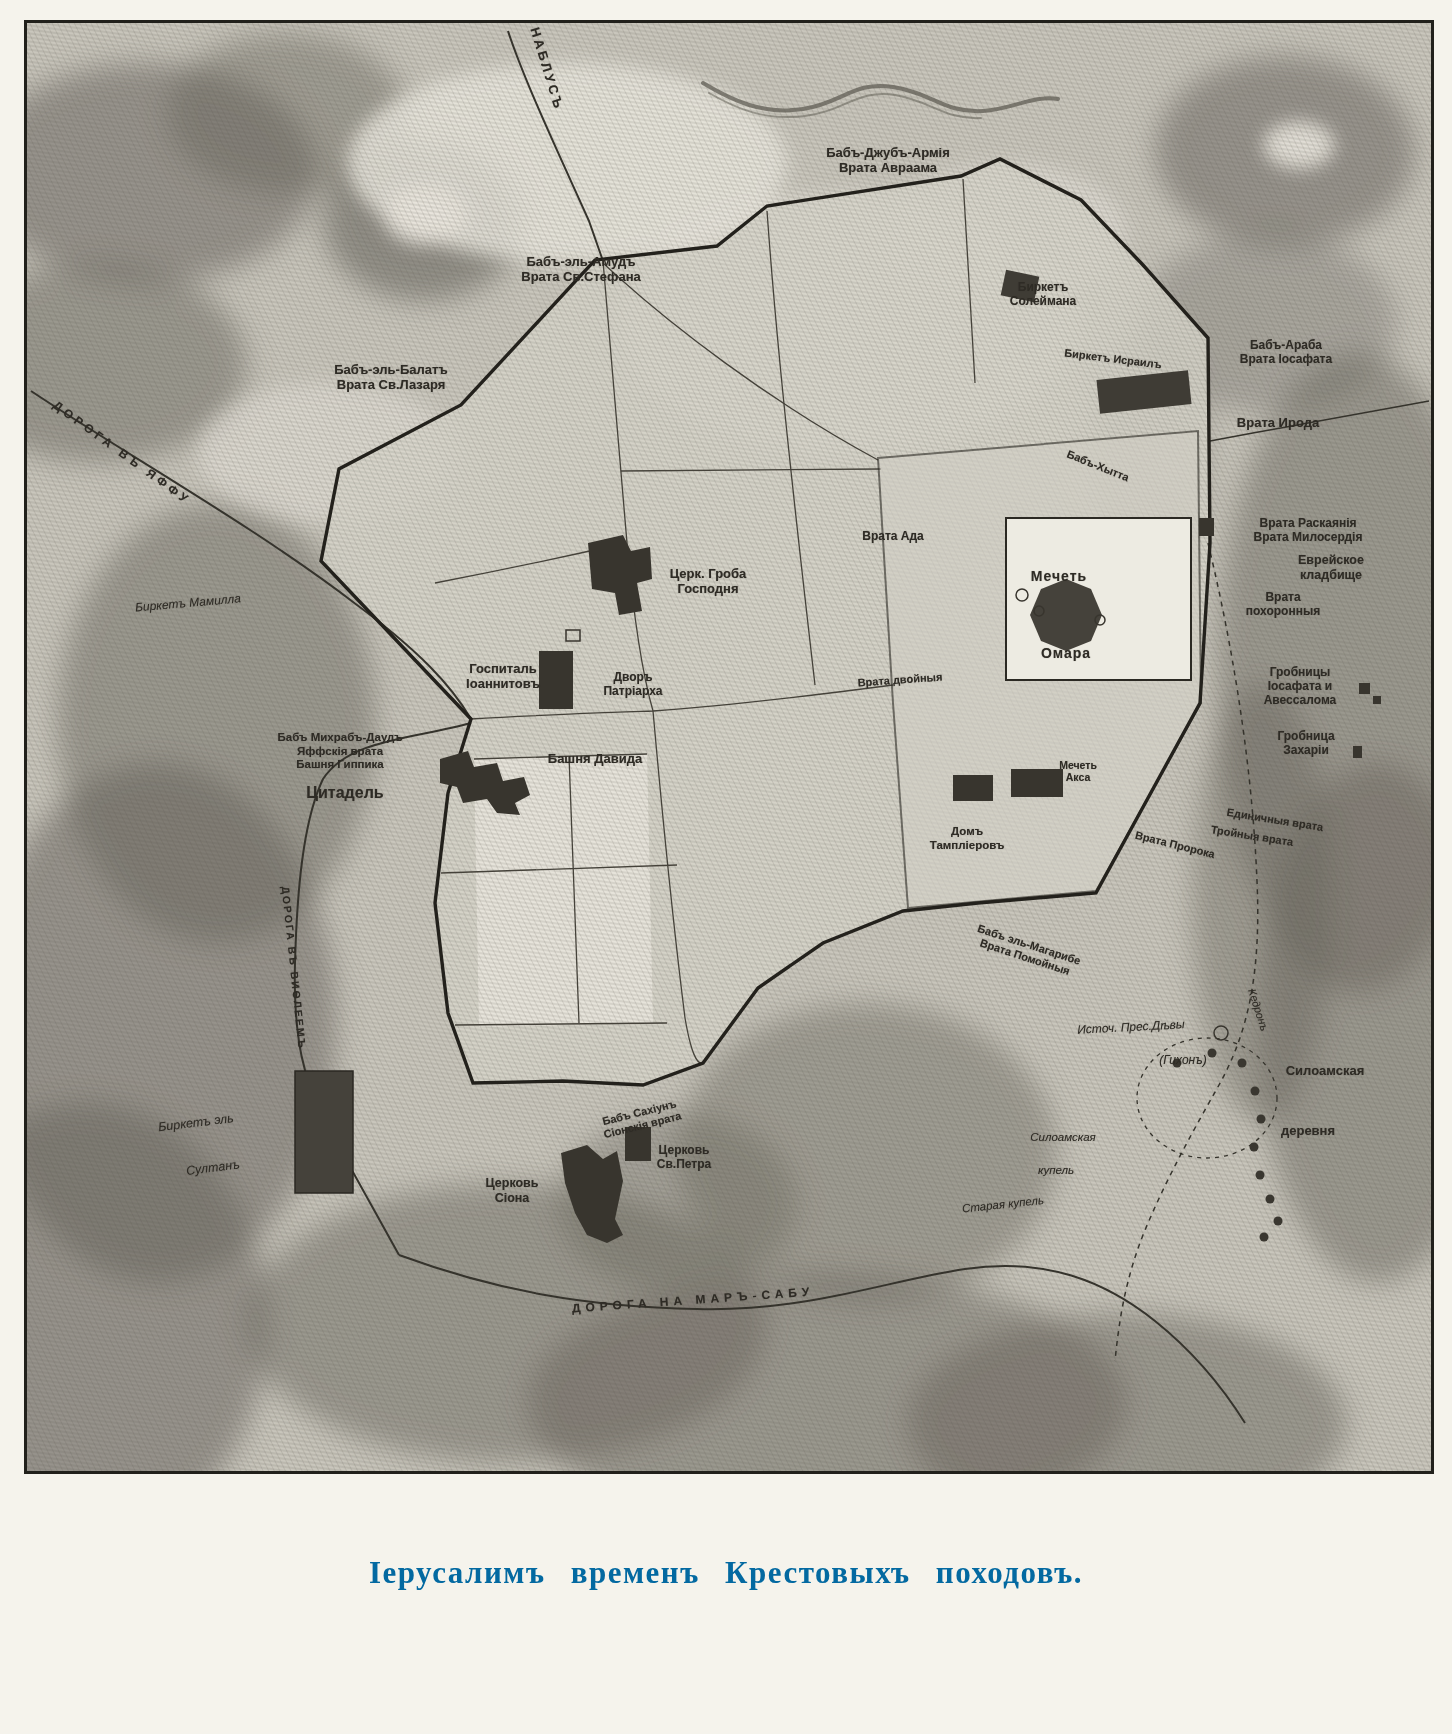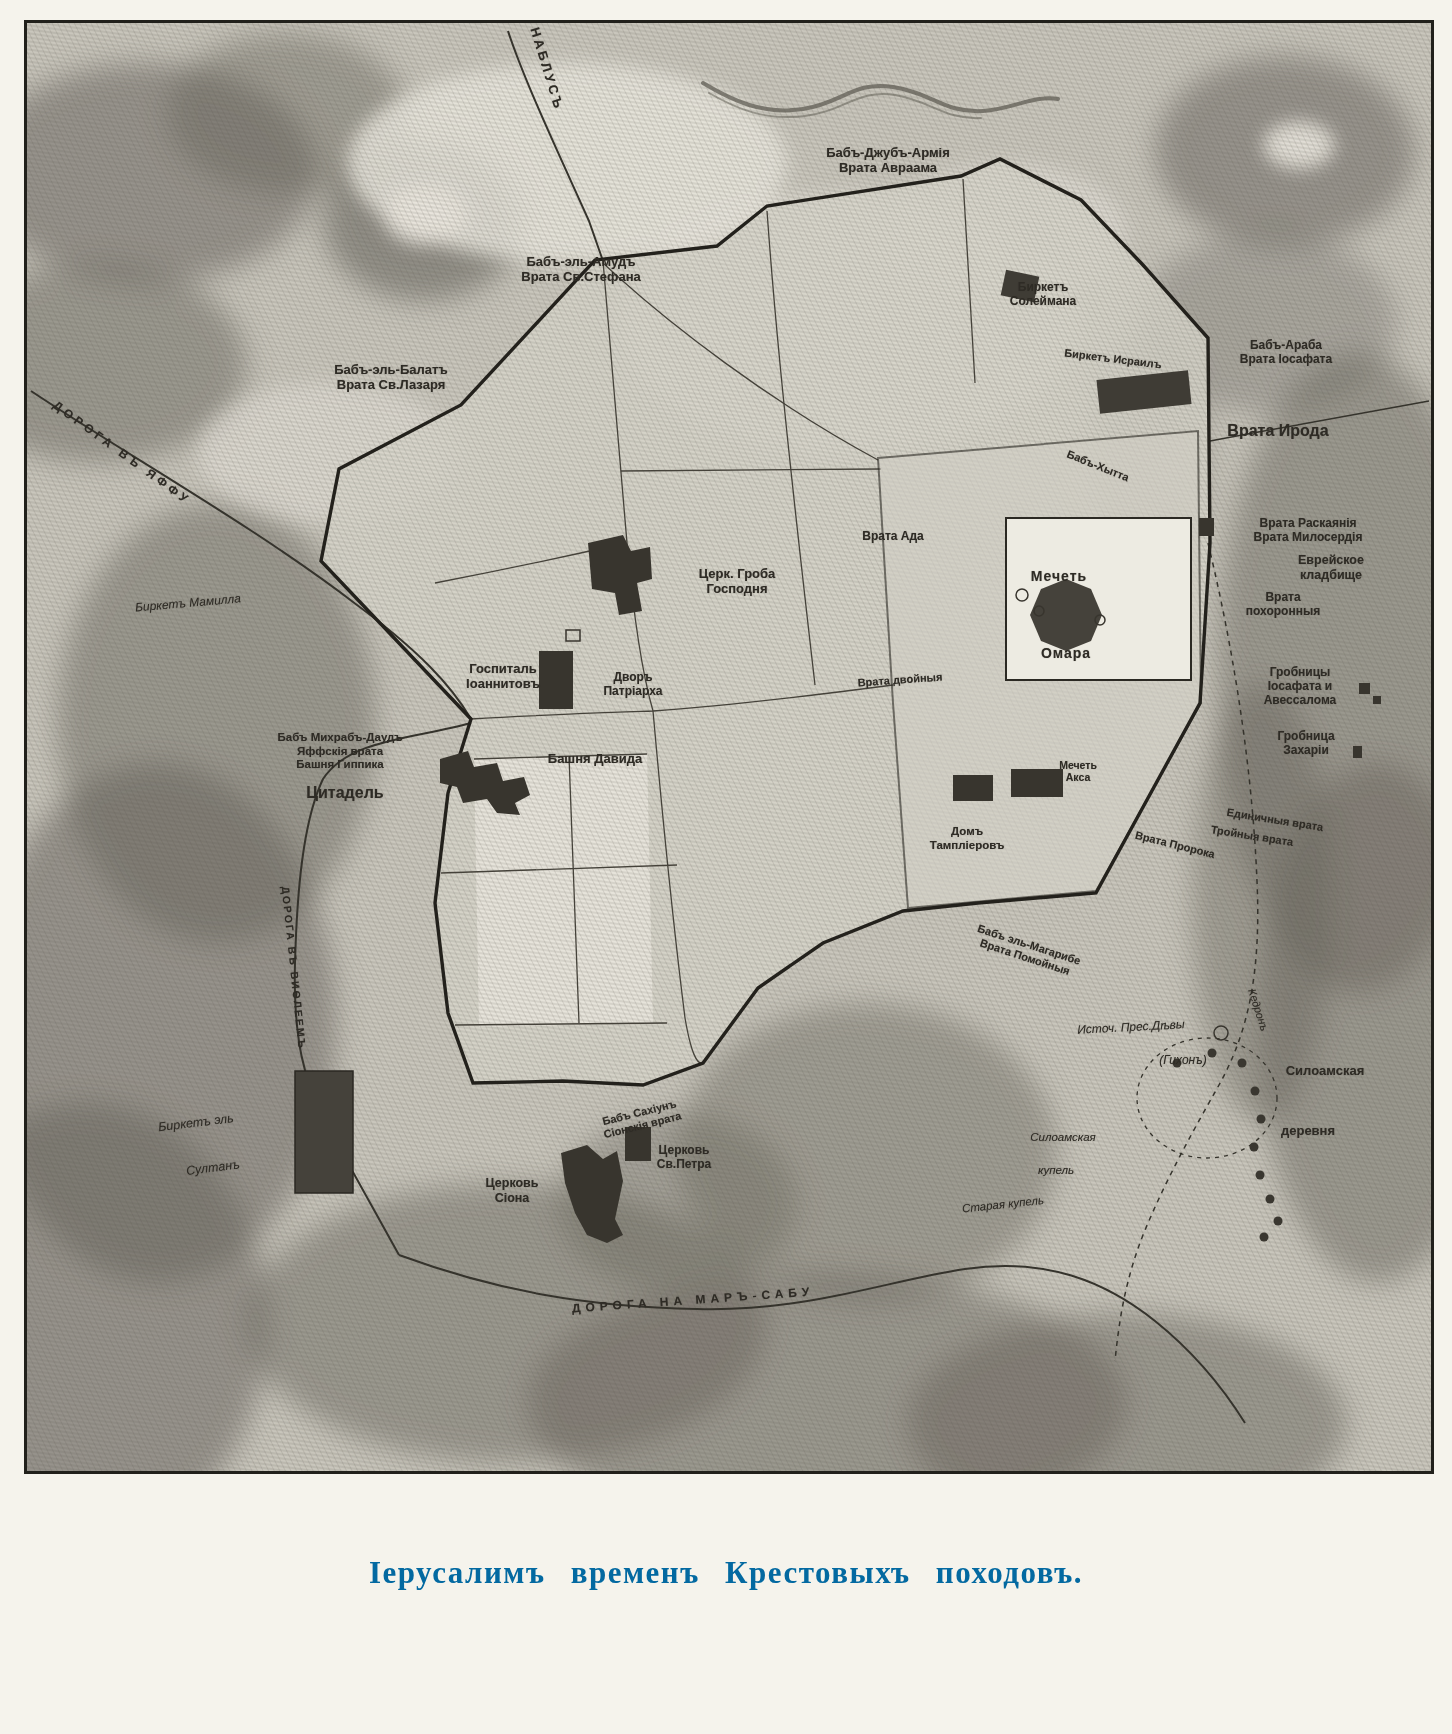--- a/index.html
+++ b/index.html
@@ -172,21 +172,21 @@
         <div>Биркетъ Мамилла</div>
       </div>
       <div class="map-label" style="left: 1016px; top: 271px; font-size: 12px; transform: translate(-50%, -50%) rotate(0deg);">
         <div>Биркетъ</div>
         <div>Солеймана</div>
       </div>
       <div class="map-label" style="left: 1259px; top: 329px; font-size: 12px; transform: translate(-50%, -50%) rotate(0deg);">
         <div>Бабъ-Араба</div>
         <div>Врата Іосафата</div>
       </div>
-      <div class="map-label" style="left: 1251px; top: 400px; font-size: 16px; transform: translate(-50%, -50%) rotate(0deg); margin-top: 8px;">
+      <div class="map-label" style="left: 1251px; top: 400px; font-size: 13px; transform: translate(-50%, -50%) rotate(0deg);">
         <div>Врата Ирода</div>
       </div>
       <div class="map-label" style="left: 1086px; top: 336px; font-size: 11px; transform: translate(-50%, -50%) rotate(7deg);">
         <div>Биркетъ Исраилъ</div>
       </div>
       <div class="map-label" style="left: 1071px; top: 443px; font-size: 11px; transform: translate(-50%, -50%) rotate(22deg);">
         <div>Бабъ-Хытта</div>
       </div>
       <div class="map-label" style="left: 866px; top: 513px; font-size: 12px; transform: translate(-50%, -50%) rotate(0deg);">
         <div>Врата Ада</div>
@@ -196,21 +196,21 @@
         <div>Врата Милосердія</div>
       </div>
       <div class="map-label" style="left: 1304px; top: 545px; font-size: 12.5px; transform: translate(-50%, -50%) rotate(0deg);">
         <div>Еврейское</div>
         <div>кладбище</div>
       </div>
       <div class="map-label" style="left: 1256px; top: 581px; font-size: 12px; transform: translate(-50%, -50%) rotate(0deg);">
         <div>Врата</div>
         <div>похоронныя</div>
       </div>
-      <div class="map-label" style="left: 681px; top: 558px; font-size: 13px; transform: translate(-50%, -50%) rotate(0deg); margin-left: 29px;">
+      <div class="map-label" style="left: 681px; top: 558px; font-size: 13px; transform: translate(-50%, -50%) rotate(0deg);">
         <div>Церк. Гроба</div>
         <div>Господня</div>
       </div>
       <div class="map-label" style="left: 476px; top: 605px; font-size: 13px; transform: translate(-50%, -50%) rotate(0deg); margin-top: 48px;">
         <div>Госпиталь</div>
         <div>Іоаннитовъ</div>
       </div>
       <div class="map-label" style="left: 606px; top: 661px; font-size: 12px; transform: translate(-50%, -50%) rotate(0deg);">
         <div>Дворъ</div>
         <div>Патріарха</div>

